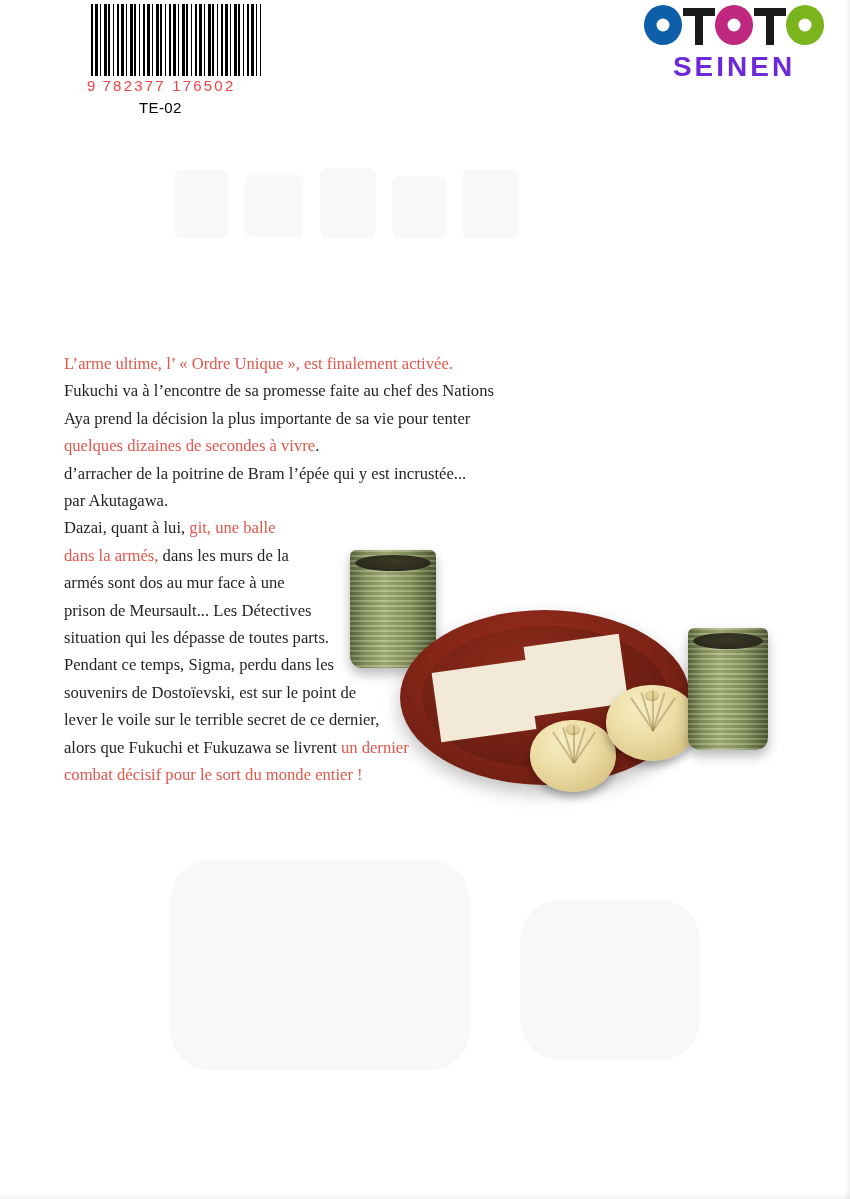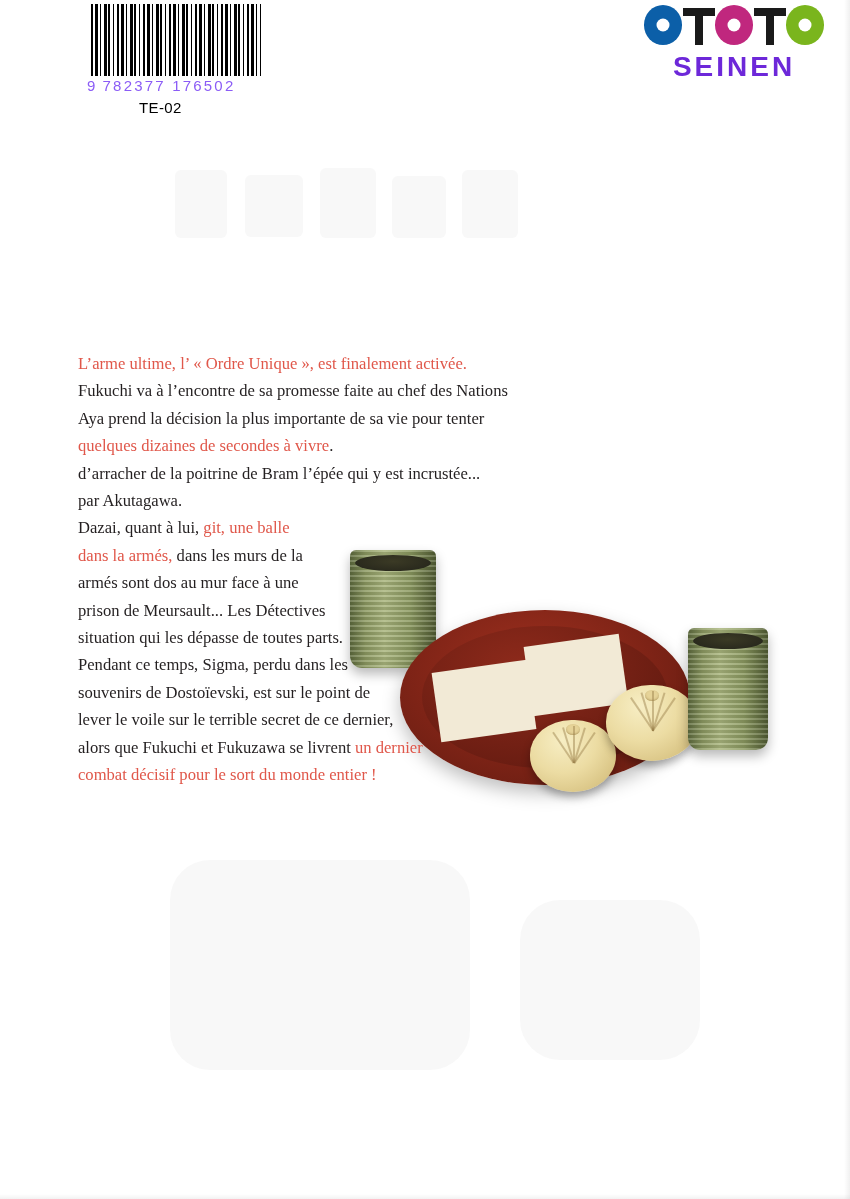--- a/index.html
+++ b/index.html
@@ -35,21 +35,21 @@
         #000 13px, #000 16px, #fff 16px, #fff 17px,
         #000 17px, #000 19px, #fff 19px, #fff 22px,
         #000 22px, #000 23px, #fff 23px, #fff 26px);
   }
   .barcode-digits {
     font-family: "Liberation Sans", sans-serif;
     font-size: 15px;
     letter-spacing: 2.2px;
     margin-top: 1px;
     margin-left: 2px;
-    color: #8b5cf6;
+    color: #ef4444;
     white-space: nowrap;
   }
   .barcode-digits .lead { margin-right: 5px; }
   .barcode-code {
     font-family: "Liberation Sans", sans-serif;
     font-size: 15px;
     margin-top: 5px;
     margin-left: 54px;
     color: #000;
     letter-spacing: 0.4px;
@@ -127,21 +127,21 @@
   .ghost {
     position: absolute;
     opacity: 0.035;
     background: #3c3c3c;
     border-radius: 6px;
   }
 
   
   #blurb {
     position: absolute;
-    left: 78px;
+    left: 64px;
     top: 350px;
     width: 520px;
     font-size: 16.6px;
     line-height: 27.4px;
     color: #231f20;
   }
   #blurb p { margin: 0; }
   .hl { color: #e0574a; }
 
   

